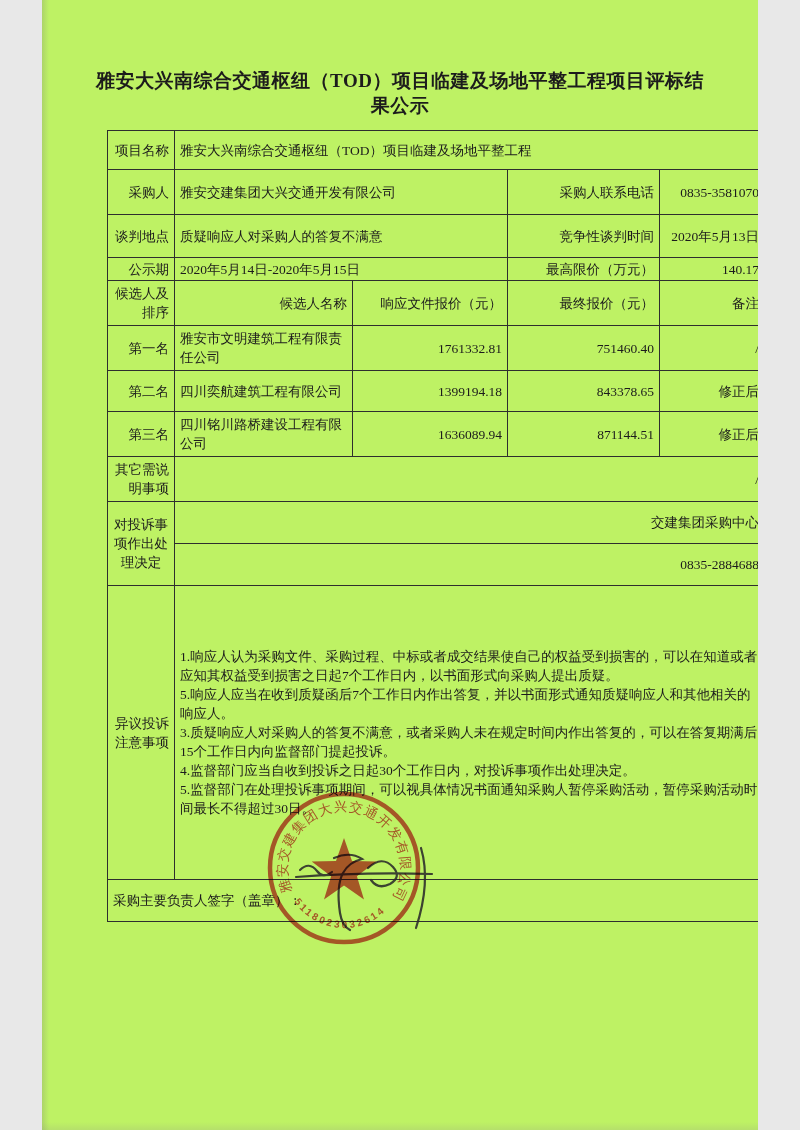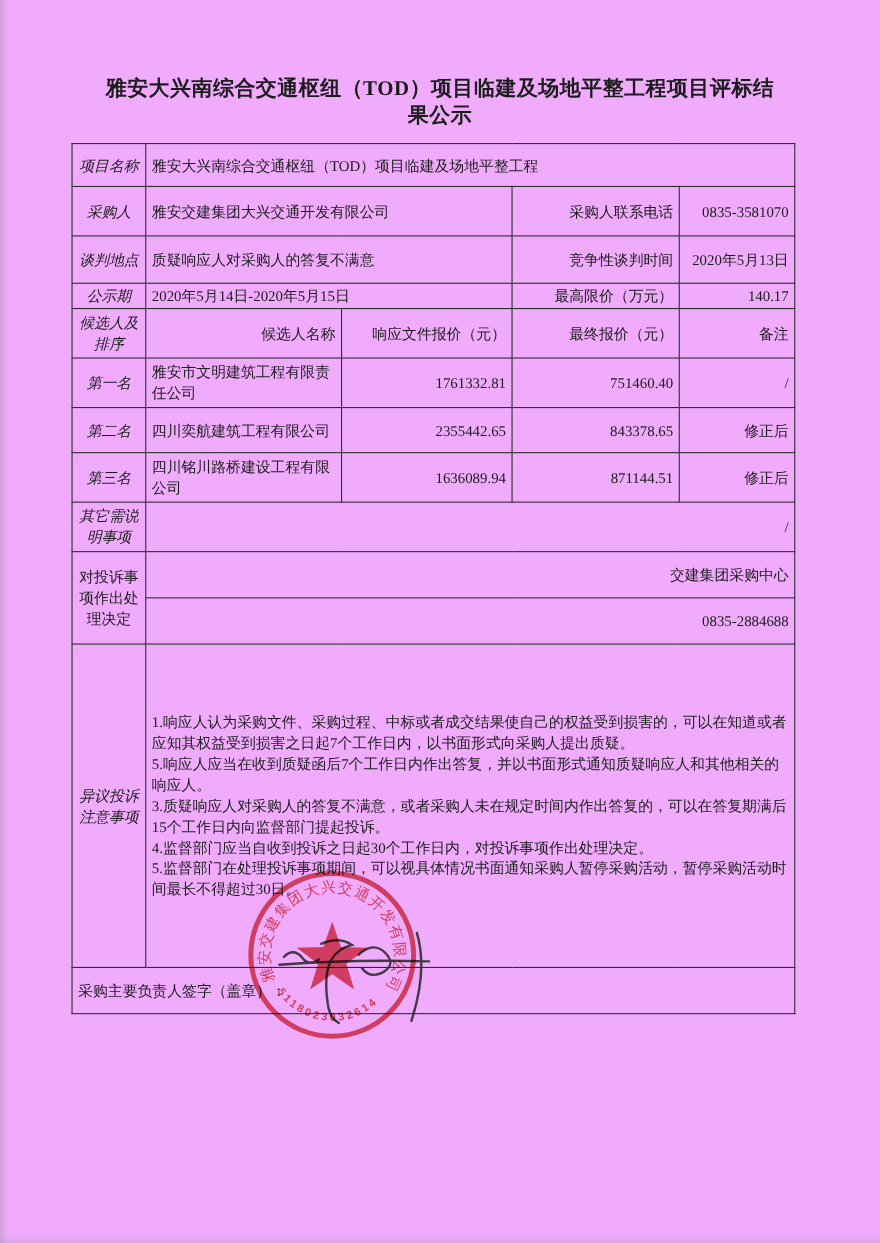--- a/index.html
+++ b/index.html
@@ -1,21 +1,21 @@
 <!DOCTYPE html>
 <html><head>
 <meta charset="utf-8">
 <style>
   * { margin: 0; padding: 0; box-sizing: border-box; }
   html, body { background: #e8e8e8; }
   .page {
     position: relative;
-    width: 800px;
+    width: 716px;
     height: 1130px;
-    background: #f0abfc;
+    background: #bef264;
     margin: 0 auto;
     overflow: hidden;
     font-family: "Liberation Serif", "DejaVu Serif", serif;
     color: #1c1c1c;
   }
   .page::before { 
     content: ""; position: absolute; left: 0; top: 0; width: 7px; height: 100%;
     background: linear-gradient(to right, rgba(120,120,120,.25), rgba(120,120,120,0));
   }
   .page::after { 
@@ -38,21 +38,21 @@
     table-layout: fixed;
     font-size: 13.5px;
     line-height: 19px;
   }
   table.main td {
     border: 1.6px solid #2e2e2e;
     padding: 3px 5px;
     vertical-align: middle;
     word-break: break-all;
   }
-  td.lbl { text-align: center; padding-left: 5px; font-style: italic; }
+  td.lbl { text-align: right; padding-left: 5px; }
   td.lbl-center { text-align: center; padding-left: 2px; padding-right: 2px; }
   td.val { text-align: left; padding-left: 6px; }
   td.center { text-align: right; }
   td.name-cell { text-align: left; padding: 3px 32px 3px 6px; }
   td.notes-cell { padding: 8px 10px 8px 9px; }
   .note-line { text-align: left; }
   tr.r-thin td { padding-top: 1px; padding-bottom: 1px; }
   td.sig-cell { padding-left: 6px; }
 
   .seal {
@@ -118,21 +118,21 @@
       <tr style="height:43px">
         <td class="lbl">第一名</td>
         <td class="name-cell">雅安市文明建筑工程有限责任公司</td>
         <td class="center">1761332.81</td>
         <td class="center">751460.40</td>
         <td class="center">/</td>
       </tr>
       <tr style="height:41px">
         <td class="lbl">第二名</td>
         <td class="name-cell">四川奕航建筑工程有限公司</td>
-        <td class="center">2355442.65</td>
+        <td class="center">1399194.18</td>
         <td class="center">843378.65</td>
         <td class="center">修正后</td>
       </tr>
       <tr style="height:41px">
         <td class="lbl">第三名</td>
         <td class="name-cell">四川铭川路桥建设工程有限公司</td>
         <td class="center">1636089.94</td>
         <td class="center">871144.51</td>
         <td class="center">修正后</td>
       </tr>

